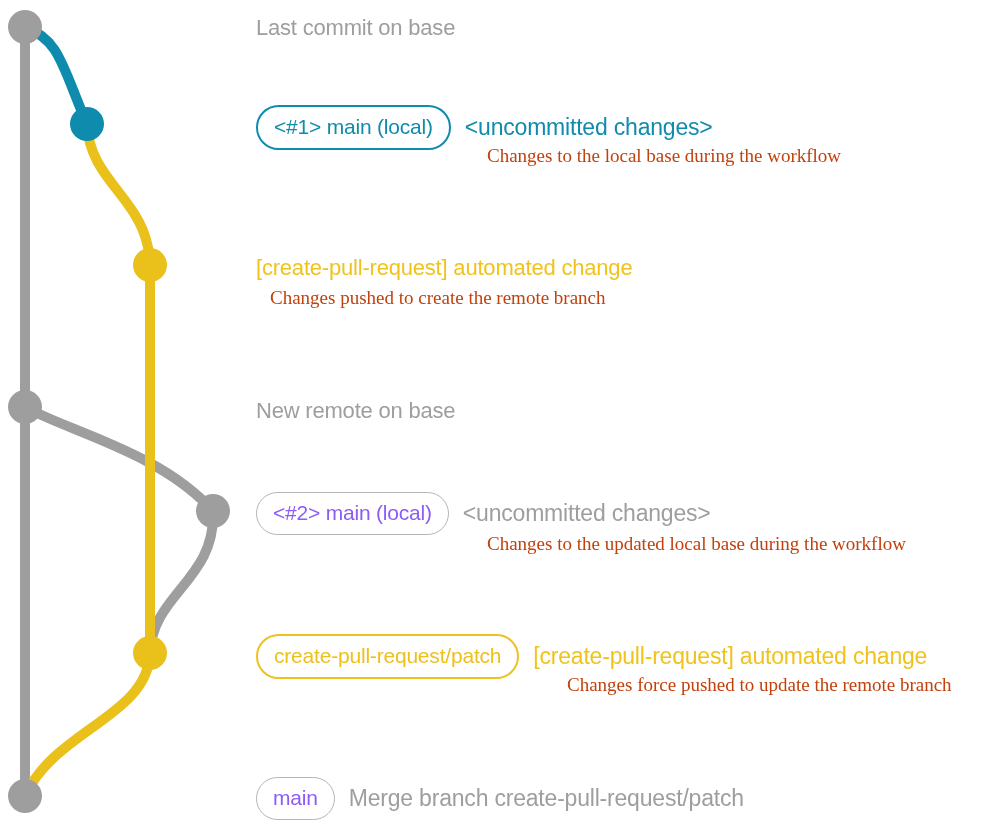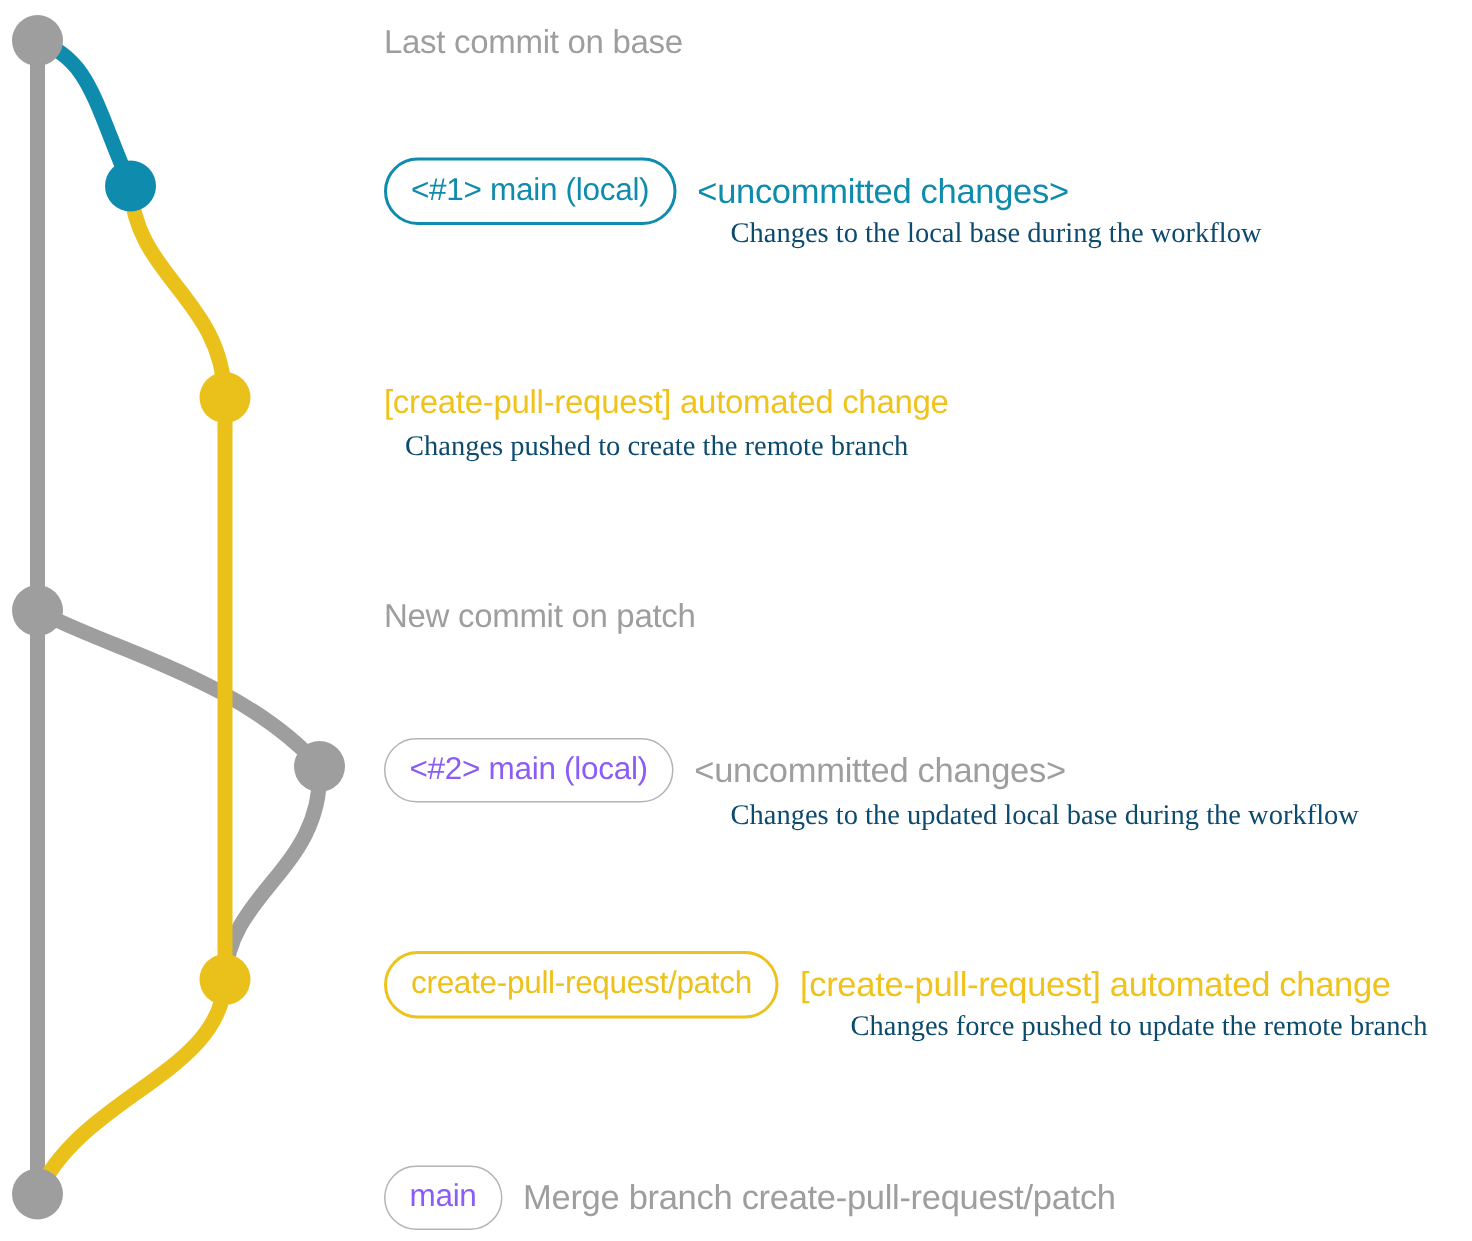--- a/index.html
+++ b/index.html
@@ -72,21 +72,21 @@
   .headline-gray  { color: #9e9e9e; }
   .headline-yellow{ color: #f0c31c; }
 
   .pill-gap { width: 14px; height: 1px; }
 
   .desc {
     position: absolute;
     font-family: "Liberation Serif", serif;
     font-size: 19px;
     line-height: 1;
-    color: #0c4a6e;
+    color: #c2410c;
     white-space: nowrap;
   }
 
   .standalone {
     position: absolute;
     white-space: nowrap;
     font-size: 22px;
     line-height: 1;
     letter-spacing: -0.2px;
   }
@@ -126,21 +126,21 @@
   <div class="row" style="left:256px; top:105px;">
     <span class="pill pill-teal">&lt;#1&gt; main (local)</span>
     <span class="pill-gap"></span>
     <span class="headline headline-teal">&lt;uncommitted changes&gt;</span>
   </div>
   <div class="desc" style="left:487px; top:146px;">Changes to the local base during the workflow</div>
 
   <div class="standalone headline headline-yellow" style="left:256px; top:257px;">[create-pull-request] automated change</div>
   <div class="desc" style="left:270px; top:288px;">Changes pushed to create the remote branch</div>
 
-  <div class="standalone headline headline-gray" style="left:256px; top:400px;">New commit on patch</div>
+  <div class="standalone headline headline-gray" style="left:256px; top:400px;">New remote on base</div>
 
   <div class="row" style="left:256px; top:492px;">
     <span class="pill pill-gray">&lt;#2&gt; main (local)</span>
     <span class="pill-gap"></span>
     <span class="headline headline-gray">&lt;uncommitted changes&gt;</span>
   </div>
   <div class="desc" style="left:487px; top:534px;">Changes to the updated local base during the workflow</div>
 
   <div class="row" style="left:256px; top:634px;">
     <span class="pill pill-yellow">create-pull-request/patch</span>

